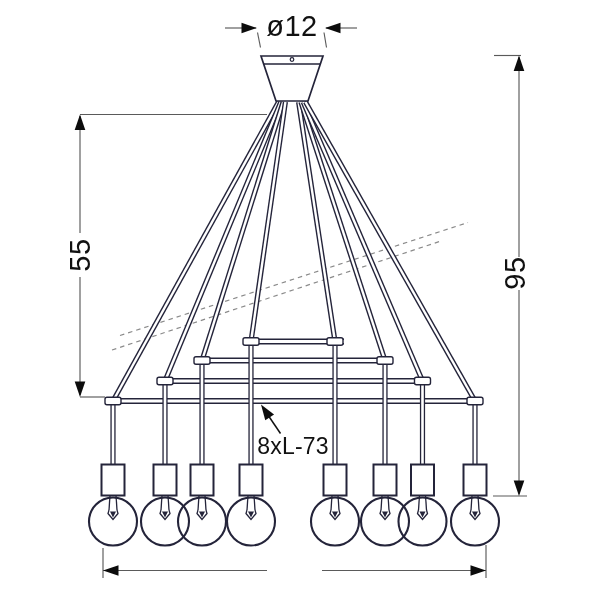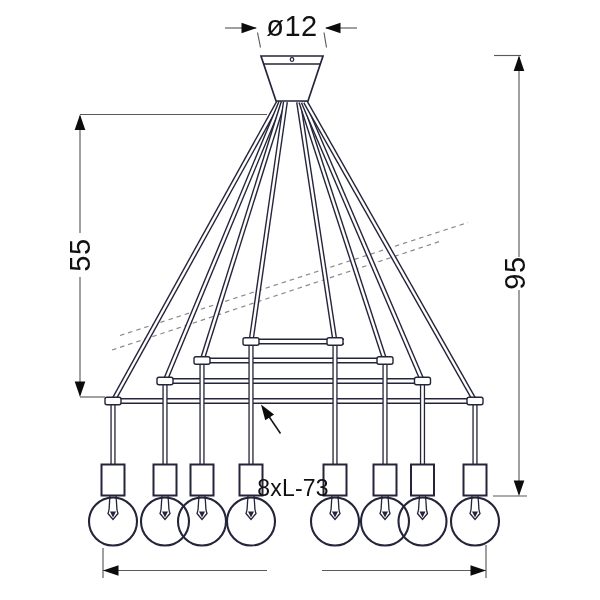--- a/index.html
+++ b/index.html
@@ -6,21 +6,21 @@
   .stage{
     position:relative;width:600px;height:600px;background:#fff;
     font-family:"Liberation Sans", sans-serif;overflow:hidden;
   }
   .stage svg{position:absolute;left:0;top:0;}
   .lbl{
     position:absolute;transform:translate(-50%,-50%);
     font-size:29px;color:#111;white-space:nowrap;letter-spacing:.5px;line-height:1;
   }
   .lbl.v{transform:translate(-50%,-50%) rotate(-90deg);}
-  .lbl.small{font-size:23px;letter-spacing:.2px;margin-top:42px;}
+  .lbl.small{font-size:23px;letter-spacing:.2px;}
 </style>
 </head>
 <body>
 
 <div class="stage">
   <svg id="drawing" width="600" height="600" viewBox="0 0 600 600">
       <g>
         <line x1="120" y1="335.5" x2="468" y2="222.5" stroke="#8a8a8a" stroke-width="1.2" stroke-linecap="butt" stroke-dasharray="4.5 4"></line>
         <line x1="112" y1="350" x2="441" y2="241" stroke="#8a8a8a" stroke-width="1.2" stroke-linecap="butt" stroke-dasharray="4.5 4"></line>
       </g>

